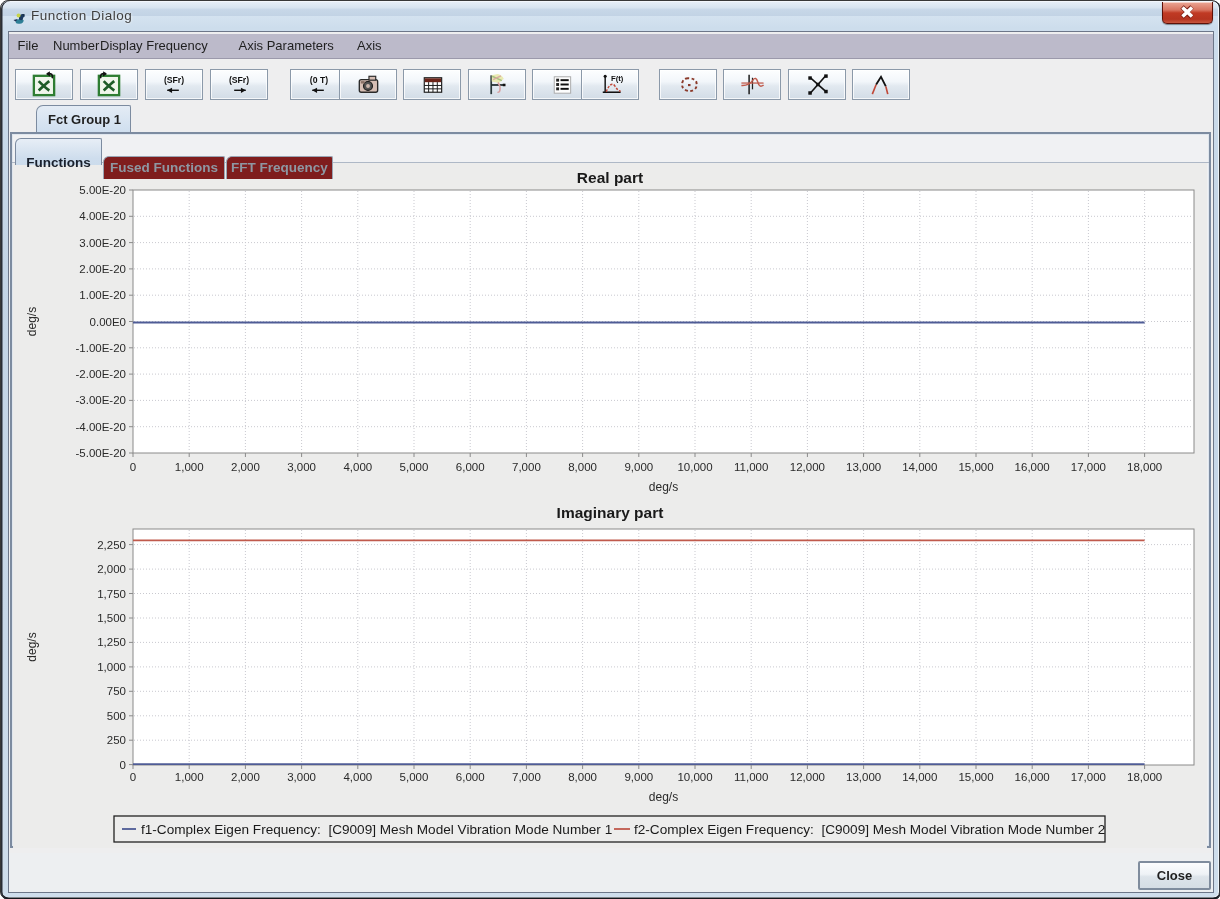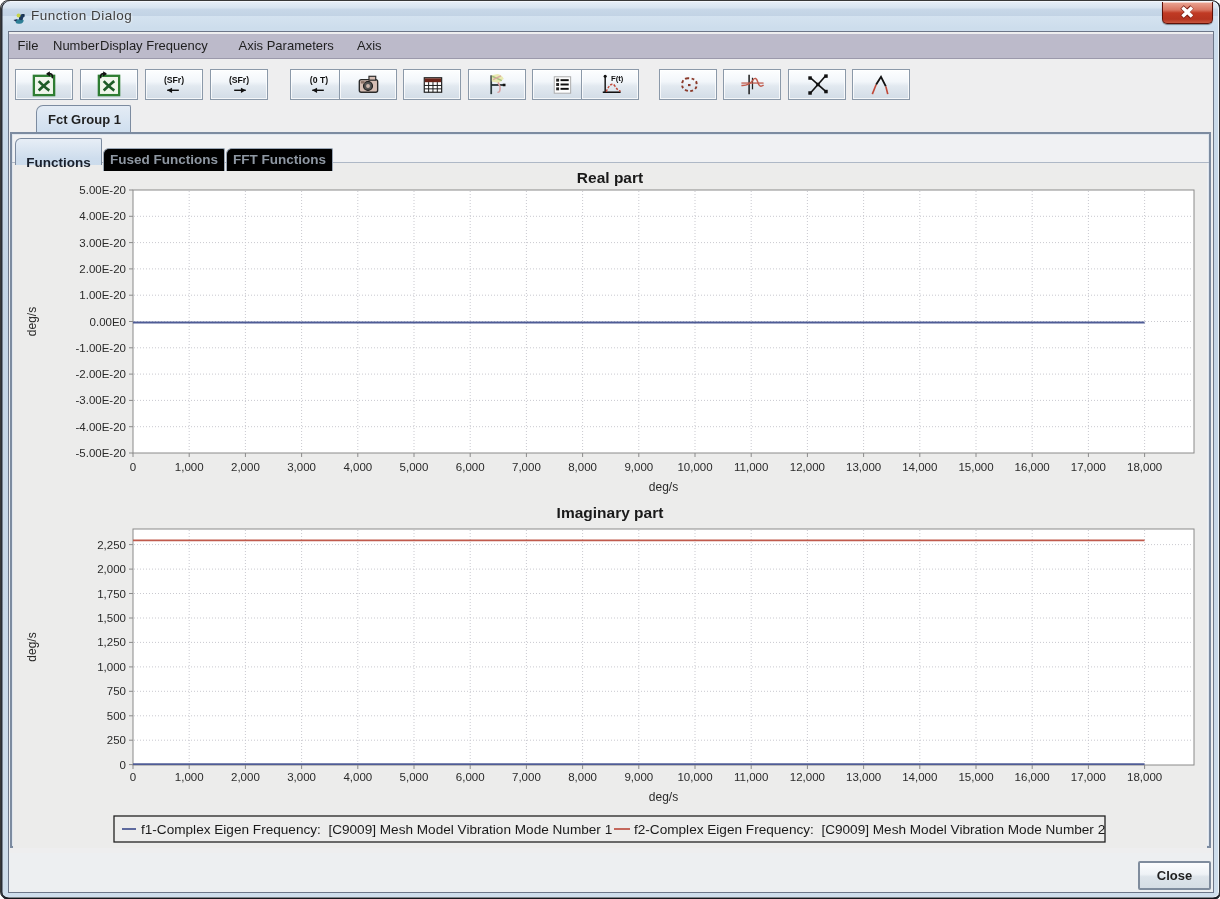--- a/index.html
+++ b/index.html
@@ -29,22 +29,22 @@
   .tbtn { position:absolute; top:9px; width:58px; height:31px; border:1px solid #8b99a9;
     background:linear-gradient(180deg,#fdfeff 0%,#f2f6fa 40%,#e2e9f0 55%,#d2dce6 100%); box-shadow:inset 0 0 0 1px rgba(255,255,255,.75); }
   .tbtn svg { position:absolute; left:0; top:0; }
   
   #fcttab { position:absolute; left:3px; top:73px; width:95px; height:27px; border:1px solid #7c8ba0; border-bottom:none;
     border-radius:7px 2px 0 0; background:linear-gradient(180deg,#e4ecf5,#cfdfef);margin-left:24px; }
   #fcttab span { position:absolute; left:11px; top:6px; font-size:13px; font-weight:bold; color:#1f1f1f; }
   #pane { position:absolute; left:1px; top:100px; width:1201px; height:716px; border:2px solid #7c8ba0; background:#f0f1f3;
     box-shadow:inset 0 0 0 1px #dfe6ee; }
   
-  .itab { position:absolute; top:14px; height:23px; border:1px solid #99a5b4; border-bottom:none; border-radius:6px 2px 0 0;
-    font-size:13.5px; font-weight:bold; color:#8e97a2; background:#000000; text-align:center; z-index:1; }
+  .itab { position:absolute; top:22px; height:23px; border:1px solid #99a5b4; border-bottom:none; border-radius:6px 2px 0 0;
+    font-size:13.5px; font-weight:bold; color:#8e97a2; background:#7f1d1d; text-align:center; z-index:1; }
   .itab.sel { top:4px; height:27px; background:linear-gradient(180deg,#e7eef6 0%,#cedded 75%,#ccdcec 100%); color:#19202c; border-color:#7c8ba0; z-index:2; }
   .itab span { position:relative; top:3px; }
   .itab.sel span { position:relative; top:16px; }
   
   #charts { position:absolute; left:1px; top:29px; width:1194px; height:685px; background:#ececeb; }
   
   #bottom { position:absolute; left:0; top:821px; width:1204px; height:39px; background:#edeff1; }
   #closebtn { position:absolute; left:1129px; top:8px; width:73px; height:29px; border:2px solid #7f8c9d; border-radius:2px;
     background:linear-gradient(180deg,#fcfdfe 0%,#eef2f6 45%,#dde4ea 55%,#d5dde4 100%);
     font-size:13px; font-weight:bold; color:#1f1f1f; text-align:center; line-height:25px; }
@@ -195,21 +195,21 @@
           </svg>
         </div>
 </div>
     <div id="fcttab">
         <span>Fct Group 1</span>
       </div>
     <div id="pane">
       <div style="position:absolute;left:0;top:28px;width:1197px;height:1px;background:#aeb8c6;z-index:1"></div>
       <div class="itab sel" style="left:3px; width:87px;"><span>Functions</span></div>
       <div class="itab" style="left:91px; width:122px;"><span>Fused Functions</span></div>
-      <div class="itab" style="left:214px; width:107px;"><span>FFT Functions</span></div>
+      <div class="itab" style="left:214px; width:107px;"><span>FFT Frequency</span></div>
       <div id="charts">
 <svg id="chartsvg" width="1194" height="685" viewBox="0 0 1194 685" style="position:absolute;left:0;top:0">
 <rect x="0" y="0" width="1194" height="685" fill="#ececeb"></rect>
 <rect x="120" y="27" width="1061" height="263" fill="#ffffff" stroke="#8a8a8a" stroke-width="1"></rect>
 <line x1="176.2" y1="28" x2="176.2" y2="289" stroke="#c9c9cf" stroke-width="1" stroke-dasharray="1,2"></line>
 <line x1="232.4" y1="28" x2="232.4" y2="289" stroke="#c9c9cf" stroke-width="1" stroke-dasharray="1,2"></line>
 <line x1="288.6" y1="28" x2="288.6" y2="289" stroke="#c9c9cf" stroke-width="1" stroke-dasharray="1,2"></line>
 <line x1="344.8" y1="28" x2="344.8" y2="289" stroke="#c9c9cf" stroke-width="1" stroke-dasharray="1,2"></line>
 <line x1="401.0" y1="28" x2="401.0" y2="289" stroke="#c9c9cf" stroke-width="1" stroke-dasharray="1,2"></line>
 <line x1="457.2" y1="28" x2="457.2" y2="289" stroke="#c9c9cf" stroke-width="1" stroke-dasharray="1,2"></line>

